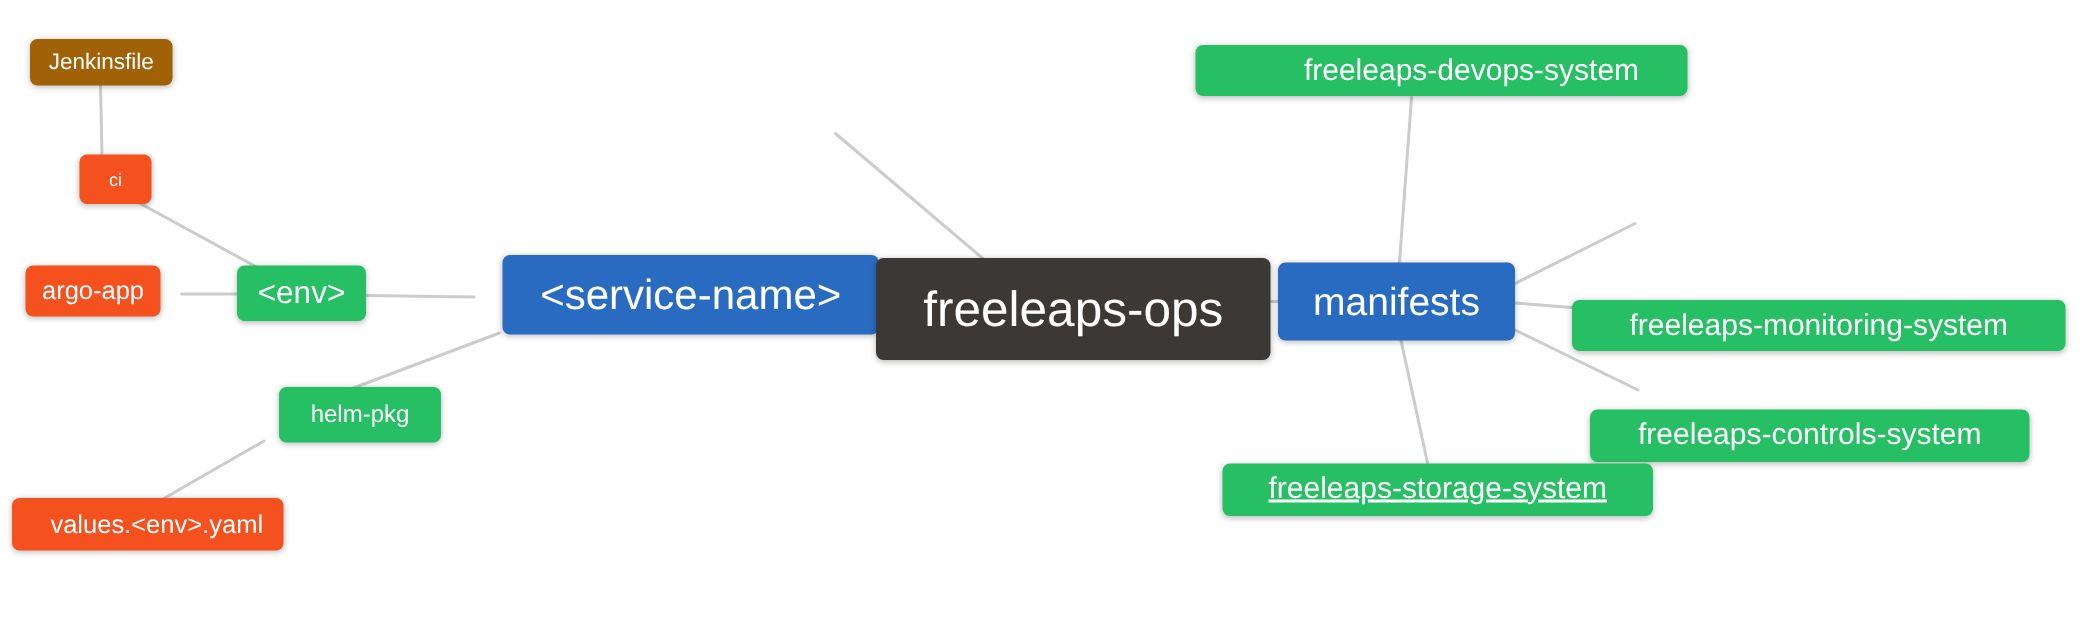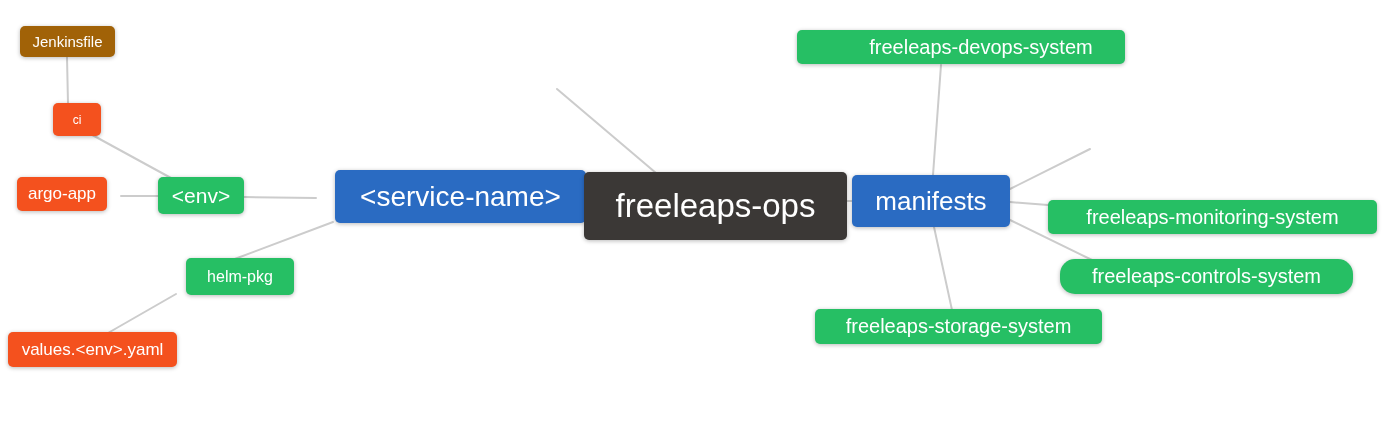--- a/index.html
+++ b/index.html
@@ -42,30 +42,30 @@
   .c-red    { background: #f4511e; }
   .c-green  { background: #26bf64; }
   .c-blue   { background: #2a6bc2; }
   .c-dark   { background: #3b3836; }
 
   .n-jenkinsfile          { left: 20px;   top: 26px;  width: 95px;  height: 31px; font-size: 15px; }
   .n-ci                   { left: 53px;   top: 103px; width: 48px;  height: 33px; font-size: 12px; }
   .n-argo-app             { left: 17px;   top: 177px; width: 90px;  height: 34px; font-size: 17px; }
   .n-env                  { left: 158px;  top: 177px; width: 86px;  height: 37px; font-size: 21px; }
   .n-helm-pkg             { left: 145px;  top: 258px; width: 108px; height: 37px; font-size: 16px; margin-left: 41px; }
-  .n-values-env-yaml      { left: 8px;    top: 332px; width: 169px; height: 35px; font-size: 17px; }
+  .n-values-env-yaml      { left: 8px;    top: 332px; width: 169px; height: 35px; font-size: 17px; padding-left: 12px; }
   .n-first-class-pipeline { left: 314px;  top: 37px;  width: 277px; height: 52px; font-size: 28px; }
   .n-service-name         { left: 316px;  top: 170px; width: 251px; height: 53px; font-size: 28px; margin-left: 19px; }
   .n-freeleaps-ops        { left: 584px;  top: 172px; width: 263px; height: 68px; font-size: 33px; }
   .n-manifests            { left: 852px;  top: 175px; width: 158px; height: 52px; font-size: 26px; }
   .n-devops-system        { left: 797px;  top: 30px;  width: 288px; height: 34px; font-size: 20px; padding-left: 40px; }
   .n-network-system       { left: 1055px; top: 112px; width: 295px; height: 36px; font-size: 20px; }
   .n-monitoring-system    { left: 1048px; top: 200px; width: 329px; height: 34px; font-size: 20px; }
-  .n-controls-system      { left: 1060px; top: 259px; width: 293px; height: 35px; font-size: 20px; border-radius: 15px; }
-  .n-storage-system       { left: 815px;  top: 309px; width: 287px; height: 35px; font-size: 20px; }
+  .n-controls-system      { left: 1060px; top: 273px; width: 293px; height: 35px; font-size: 20px; }
+  .n-storage-system       { left: 815px;  top: 309px; width: 287px; height: 35px; font-size: 20px; text-decoration: underline; }
 </style>
 </head>
 <body>
 
 <div class="canvas">
 
   <svg class="edges" viewBox="0 0 1390 421">
     <line x1="67" y1="57" x2="68" y2="104"></line>
     <line x1="85" y1="131" x2="171" y2="178"></line>
     <line x1="121" y1="196" x2="158" y2="196"></line>

